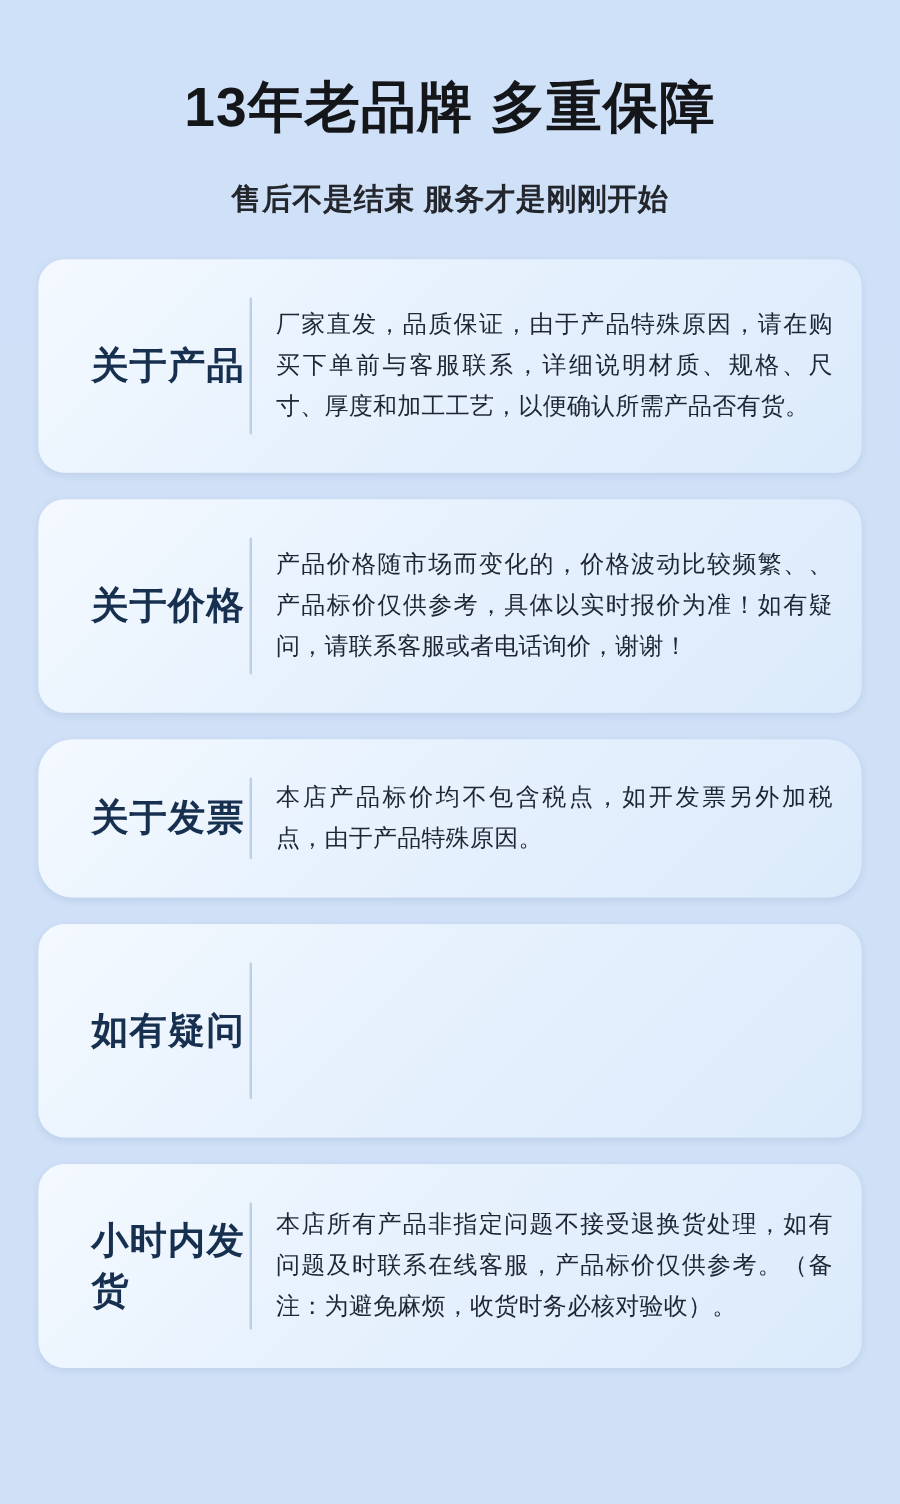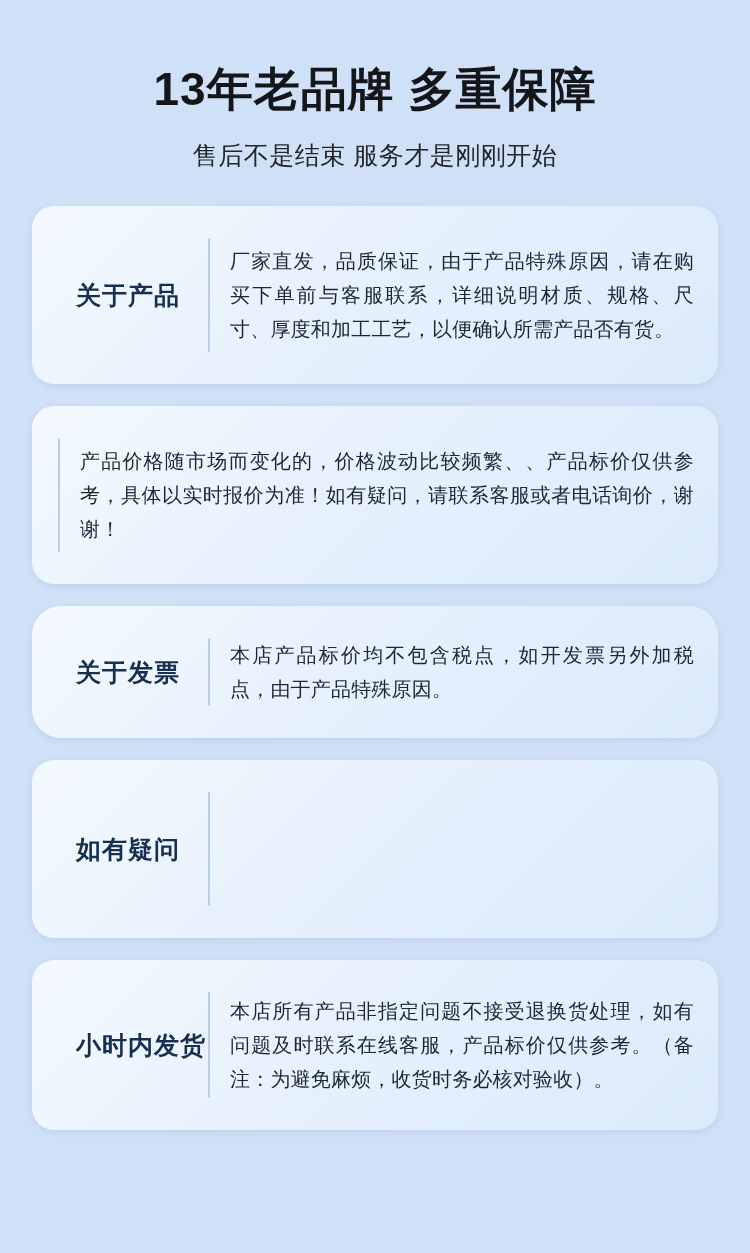--- a/index.html
+++ b/index.html
@@ -27,23 +27,23 @@
   }
   .header-title {
     font-size: 46px;
     font-weight: 700;
     color: #15161a;
     letter-spacing: 1px;
     line-height: 1.2;
     margin: 0;
   }
   .header-sub {
-    margin-top: 22px;
+    margin-top: 32px;
     font-size: 25px;
-    font-weight: 400;
+    font-weight: 700;
     color: #23262c;
     letter-spacing: 0.5px;
   }
   .cards {
     margin-top: 34px;
     padding: 0 32px;
     display: flex;
     flex-direction: column;
     gap: 22px;
   }
@@ -53,21 +53,21 @@
     border-radius: 22px;
     box-shadow: 0 2px 6px rgba(80, 110, 150, 0.12);
     display: flex;
     align-items: center;
     box-sizing: border-box;
     padding: 26px 24px 26px 26px;
     min-height: 140px;
   }
   .card-label {
     flex: 0 0 150px;
-    font-size: 25px;
+    font-size: 31px;
     font-weight: 700;
     color: #17304f;
     letter-spacing: 1px;
     text-align: left;
     padding-left: 18px;
     box-sizing: border-box;
   }
   .divider {
     flex: 0 0 2px;
     align-self: stretch;
@@ -101,20 +101,21 @@
 
   <div class="cards">
 
     <div class="card card-1">
       <div class="card-label">关于产品</div>
       <div class="divider"></div>
       <div class="card-text">厂家直发，品质保证，由于产品特殊原因，请在购买下单前与客服联系，详细说明材质、规格、尺寸、厚度和加工工艺，以便确认所需产品否有货。</div>
     </div>
 
     <div class="card card-2">
+      <div class="card-label">关于价格</div>
       <div class="divider"></div>
       <div class="card-text">产品价格随市场而变化的，价格波动比较频繁、、产品标价仅供参考，具体以实时报价为准！如有疑问，请联系客服或者电话询价，谢谢！</div>
     </div>
 
     <div class="card card-3">
       <div class="card-label">关于发票</div>
       <div class="divider"></div>
       <div class="card-text">本店产品标价均不包含税点，如开发票另外加税点，由于产品特殊原因。</div>
     </div>
 

